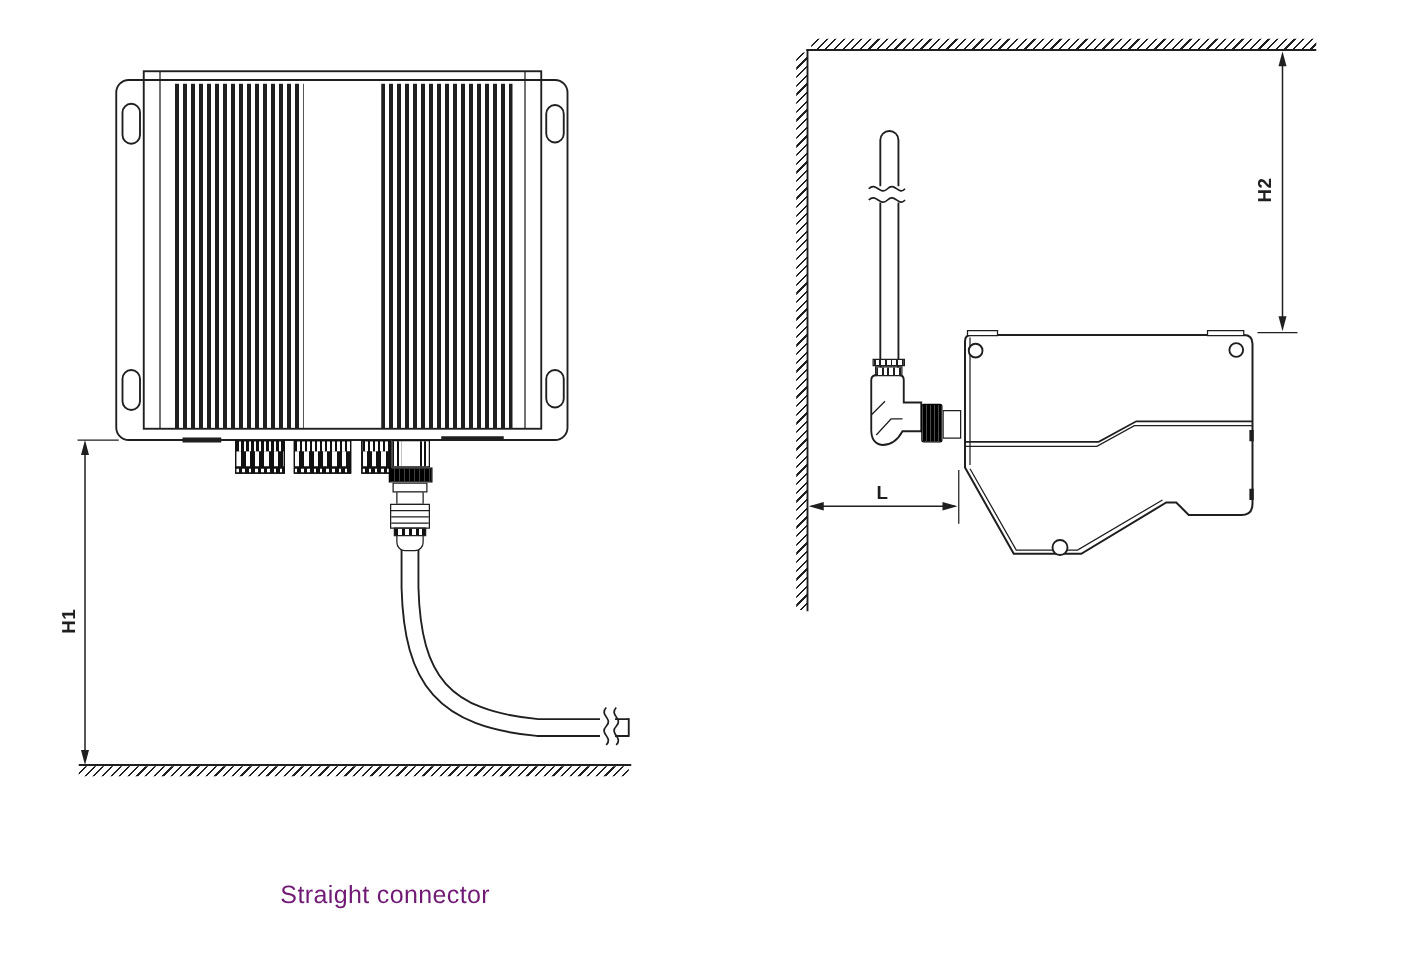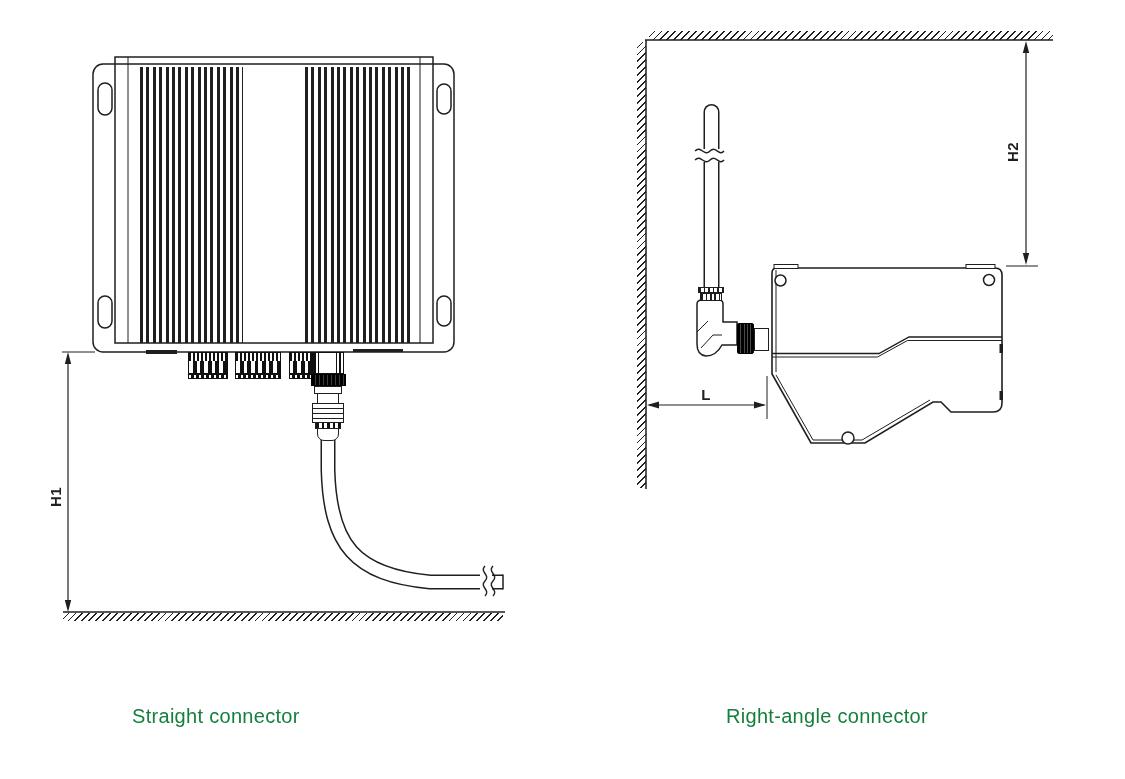--- a/index.html
+++ b/index.html
@@ -30,22 +30,22 @@
       #fff;}
   .nut{background:repeating-linear-gradient(90deg,#000 0 3px,#3f3f3f 3px 4px);border:1px solid #000;}
   .seg{border:1.4px solid #1f1f1f;background:#fff;}
   .knurl{background:repeating-linear-gradient(90deg,#111 0 2.5px,#fff 2.5px 5.5px);}
   .collar{border:1.2px solid #1f1f1f;
     background:repeating-linear-gradient(90deg,#1f1f1f 0 1.5px,#fff 1.5px 4.5px);}
 
   .dim-label{position:absolute;font-size:15px;font-weight:700;color:#1f1f1f;
     text-align:center;line-height:18px;letter-spacing:0.5px;}
   .rot{transform:rotate(-90deg);transform-origin:center center;}
-  .caption{position:absolute;font-size:20px;font-weight:500;color:#15803d;
-    text-align:left;letter-spacing:0.3px;}
+  .caption{position:absolute;font-size:20px;font-weight:500;color:#701a75;
+    text-align:right;letter-spacing:0.3px;}
   .bar{background:#1f1f1f;}
 </style>
 </head>
 <body>
 
 <div id="canvas">
 
   <div class="abs fins" style="left:140px;top:67px;width:103px;height:276px;"></div>
   <div class="abs fins" style="left:305px;top:67px;width:105px;height:276px;"></div>
 
@@ -138,14 +138,13 @@
   <div class="abs collar" style="left:700px;top:293px;width:22px;height:8px;"></div>
   <div class="abs nut" style="left:737px;top:323px;width:17px;height:31px;border-radius:2px;
        background:repeating-linear-gradient(90deg,#000 0 2.5px,#4a4a4a 2.5px 3.3px);"></div>
   <div class="abs seg" style="left:754px;top:328px;width:15px;height:23px;border-width:1.5px;"></div>
 
   <div class="dim-label rot" style="left:36px;top:488px;width:40px;height:18px;">H1</div>
   <div class="dim-label rot" style="left:993px;top:143px;width:40px;height:18px;">H2</div>
   <div class="dim-label" style="left:694px;top:386px;width:24px;height:16px;">L</div>
 
   <div class="caption" style="left:132px;top:705px;width:260px;">Straight connector</div>
-  <div class="caption" style="left:726px;top:705px;width:268px;">Right-angle connector</div>
 </div>
 
 </body></html>

